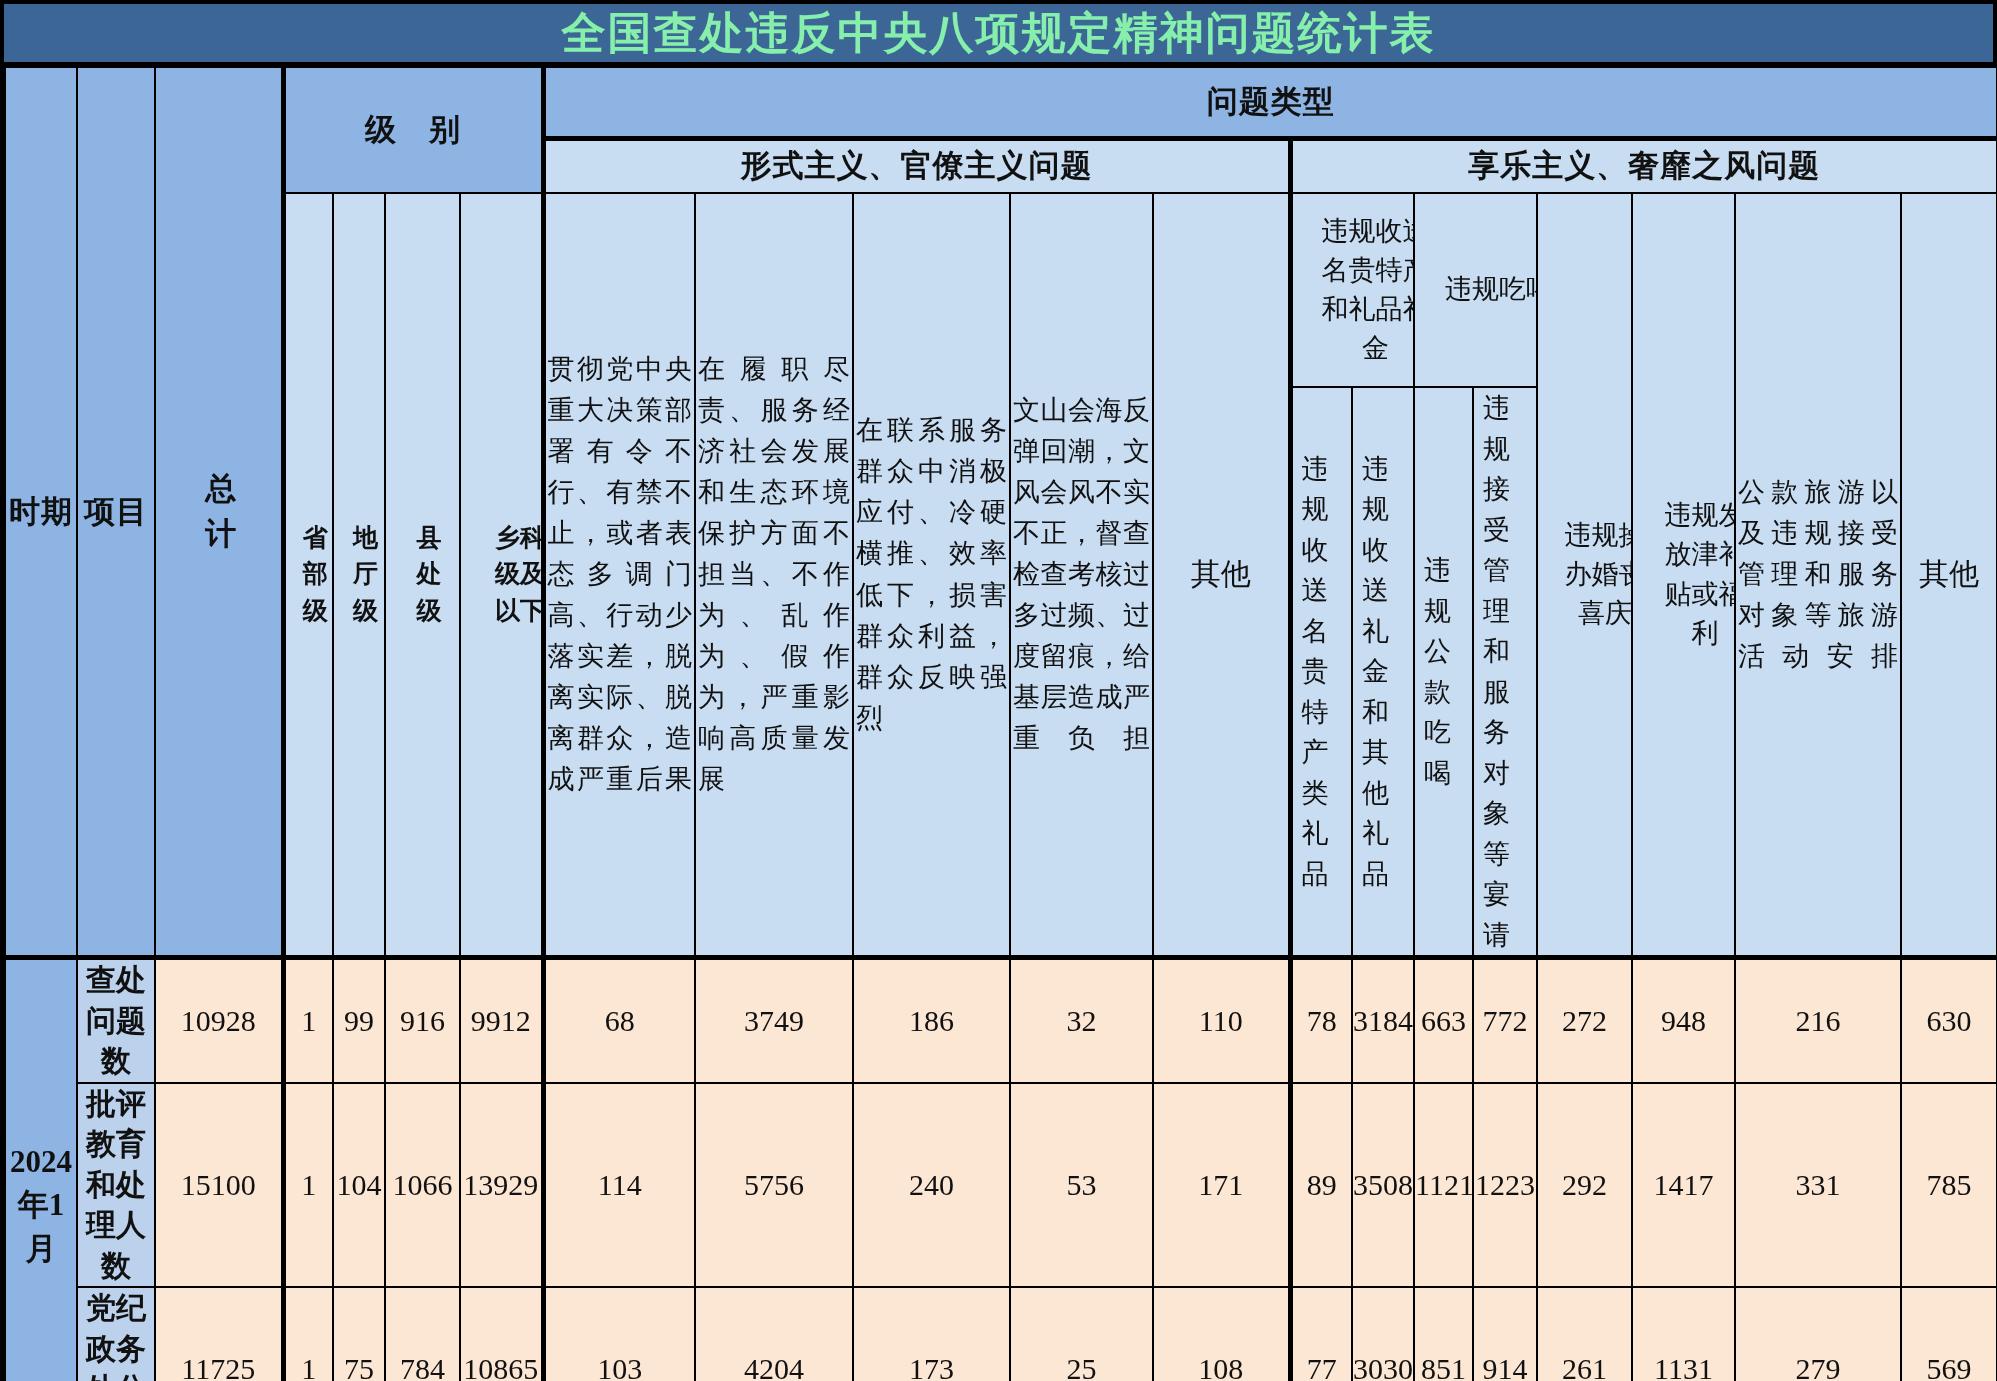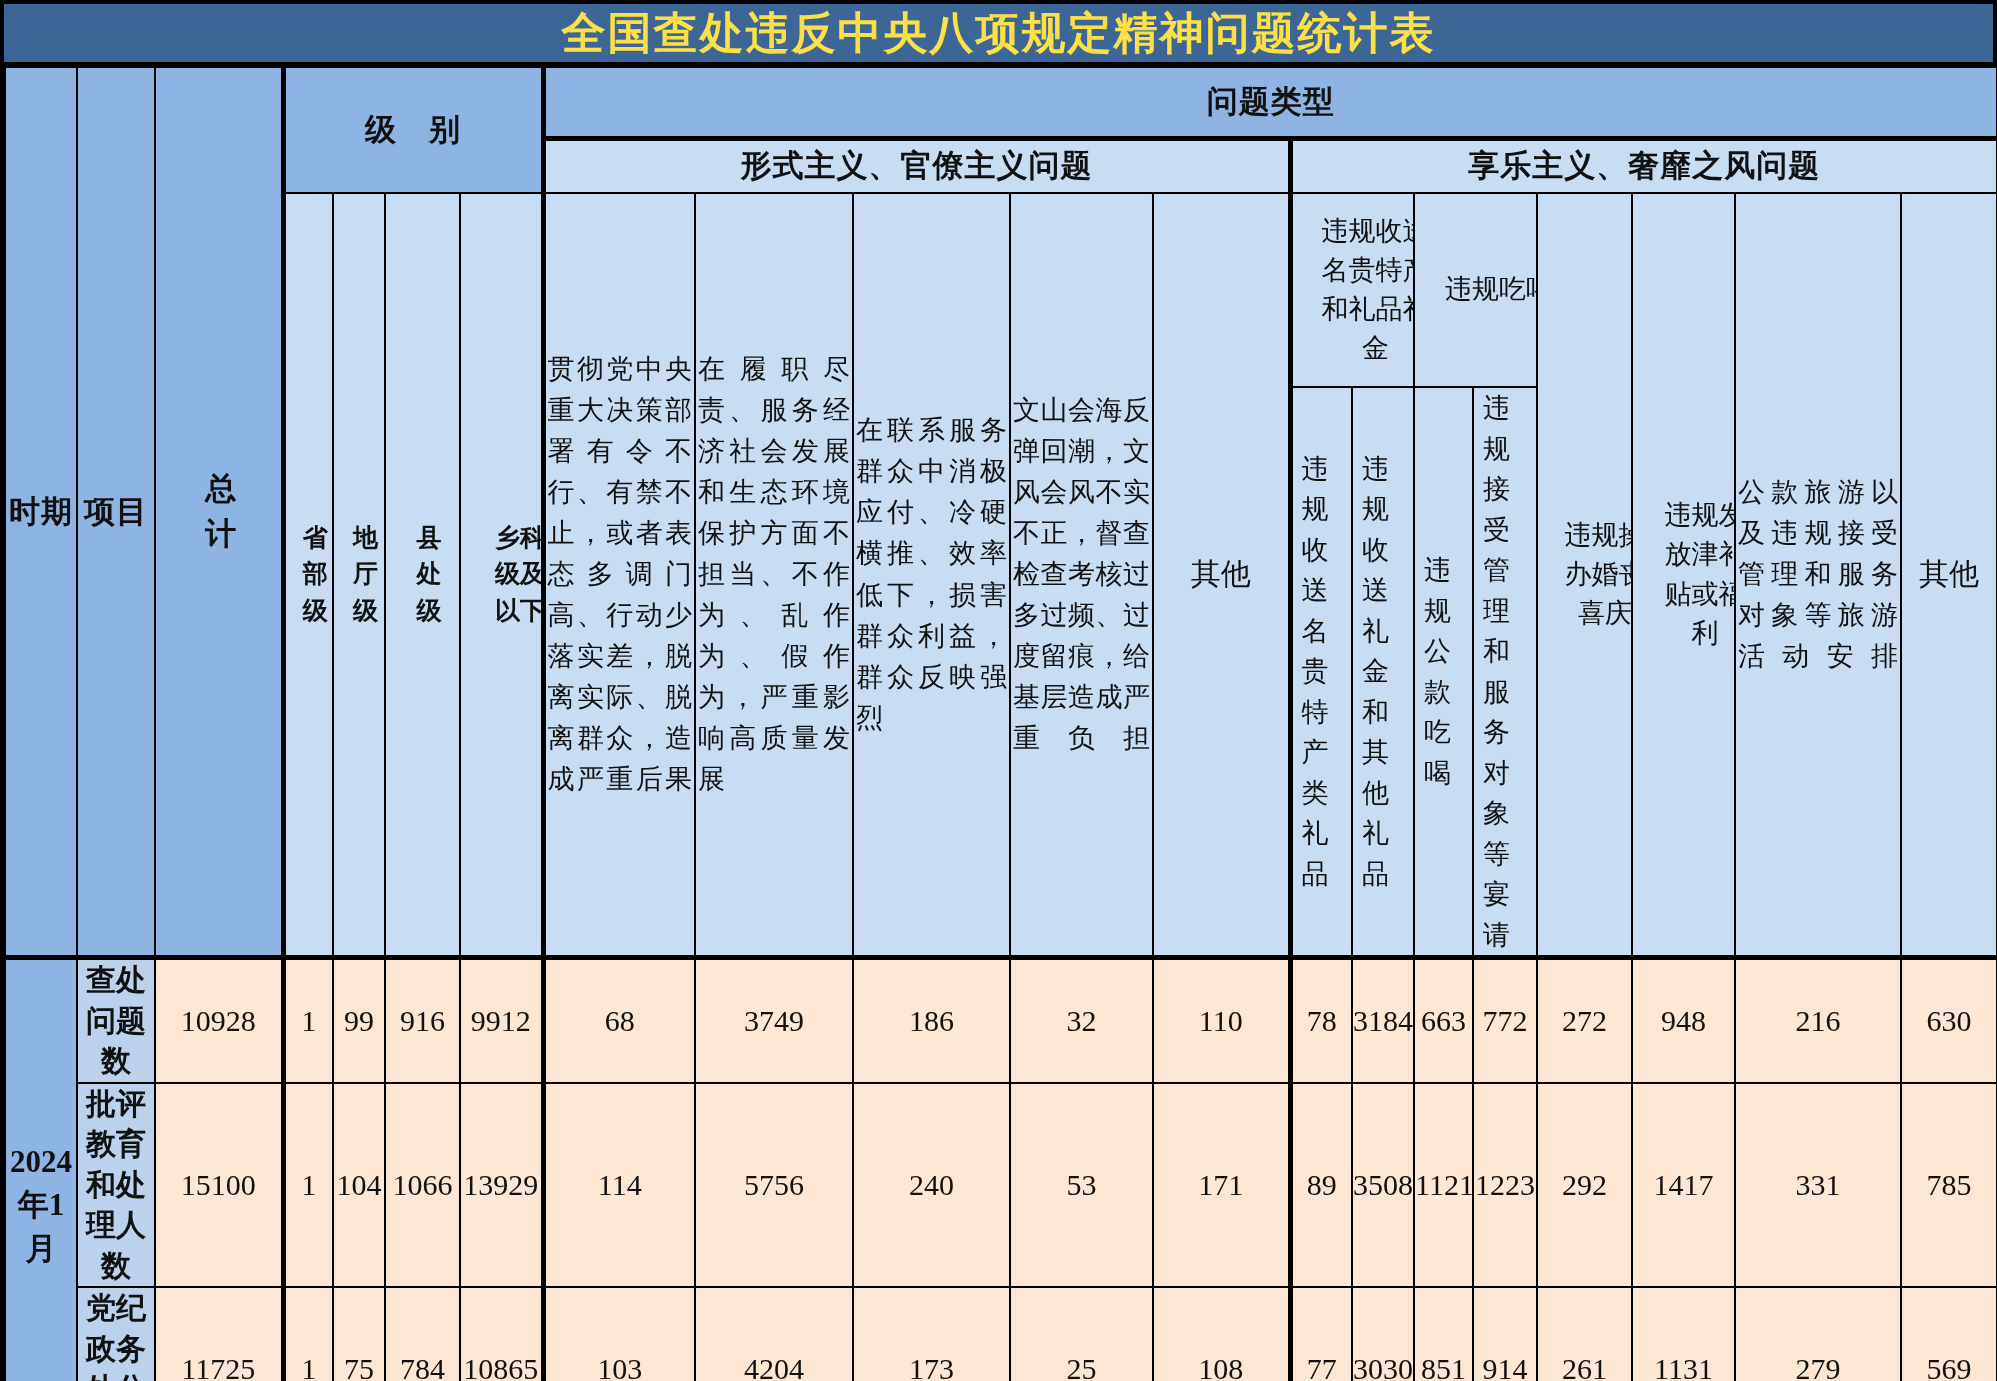--- a/index.html
+++ b/index.html
@@ -4,21 +4,21 @@
 <style>
   html,body{margin:0;padding:0;background:#222;}
   .page{
     width:1997px;height:1381px;box-sizing:border-box;background:#000;
     font-family:"Liberation Serif","DejaVu Serif",serif;
     border:4px solid #000;position:relative;
   }
   .title-bar{
     height:58px;background:#3B6695;border-bottom:4px solid #000;
     display:flex;align-items:center;justify-content:center;
-    color:#fde047;font-size:44px;font-weight:bold;letter-spacing:2px;
+    color:#86efac;font-size:44px;font-weight:bold;letter-spacing:2px;
   }
   table.main{
     table-layout:fixed;width:1989px;border-collapse:collapse;background:#fff;
   }
   td,th{
     border:2px solid #000;vertical-align:middle;text-align:center;
     padding:0;overflow:hidden;color:#111;font-weight:normal;
   }
   .mid{background:#8DB4E2;}
   .lit{background:#C8DCF2;}

